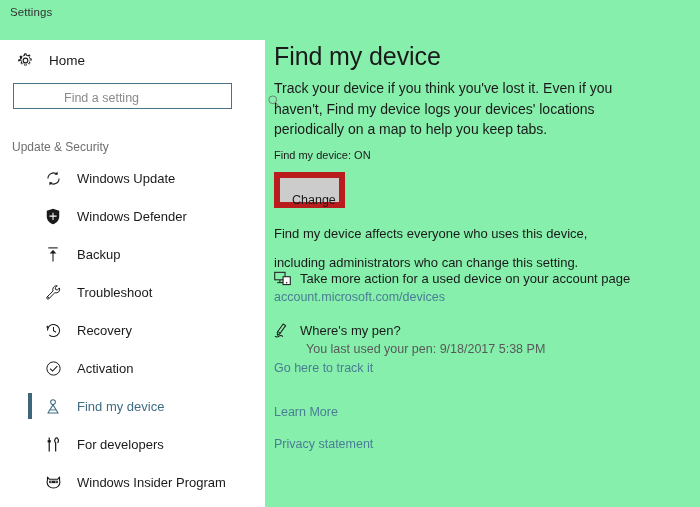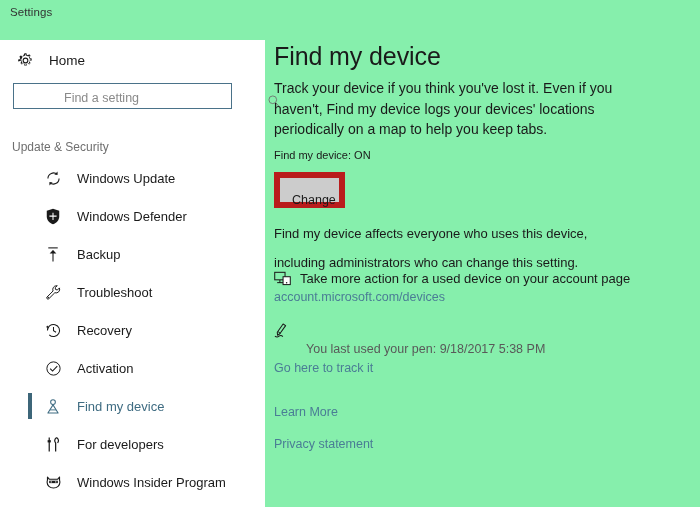--- a/index.html
+++ b/index.html
@@ -444,20 +444,21 @@
 
     <div class="block-pen">
       <div class="row-icon-line">
         <span class="ico">
           <svg width="18" height="15" viewBox="0 0 19 16">
             <path d="M9.6 1.1L3.4 9.8l.3 3.3 2.4-1.6 6.2-8.7z" fill="none" stroke="#1a1a1a" stroke-width="1.1" stroke-linejoin="round"></path>
             <path d="M4.2 9.2l2.6 1.9" stroke="#1a1a1a" stroke-width="1.05"></path>
             <path d="M0.9 13.9c1.4 1.3 2.9 1.3 4.3.2 1.4-1.1 2.8-1.1 4.1.4" fill="none" stroke="#1a1a1a" stroke-width="1.1"></path>
           </svg>
         </span>
+        <span class="txt">Where's my pen?</span>
       </div>
       <div class="sub-line">You last used your pen: 9/18/2017 5:38 PM</div>
       <a class="link" href="#">Go here to track it</a>
     </div>
 
     <a class="footer-link lnk-learn" href="#">Learn More</a>
     <a class="footer-link lnk-privacy" href="#">Privacy statement</a>
 
   </div>
 </div>

